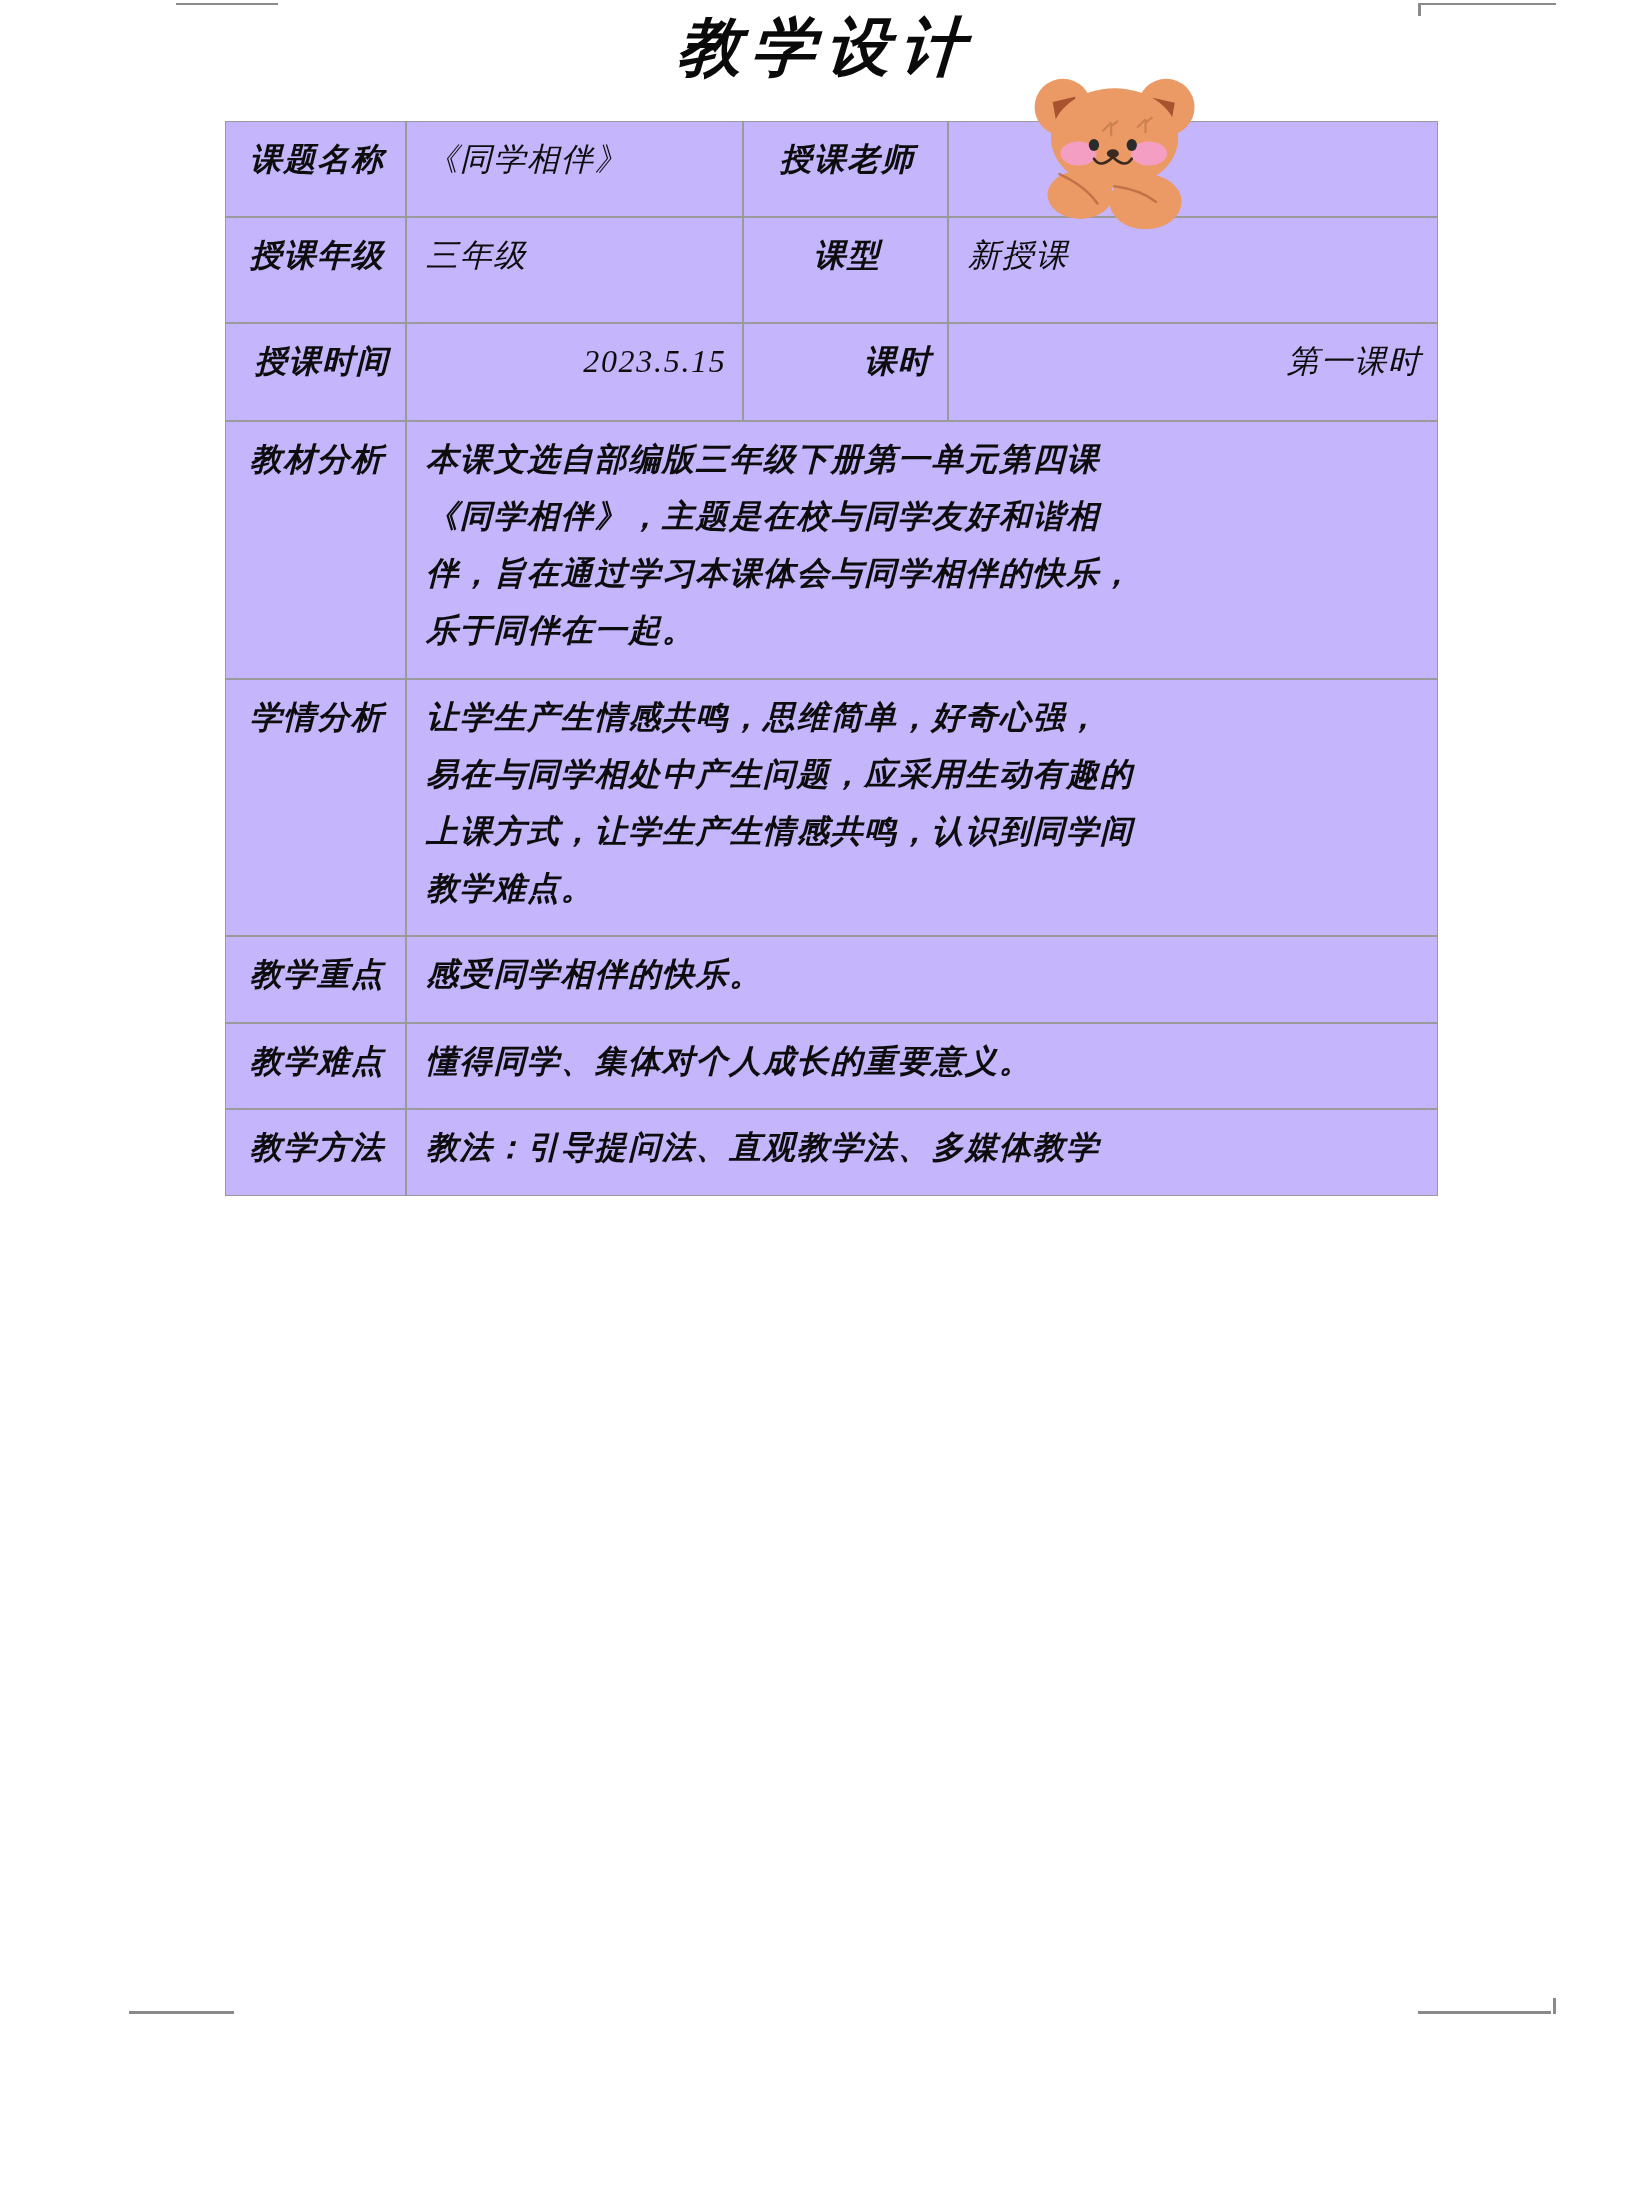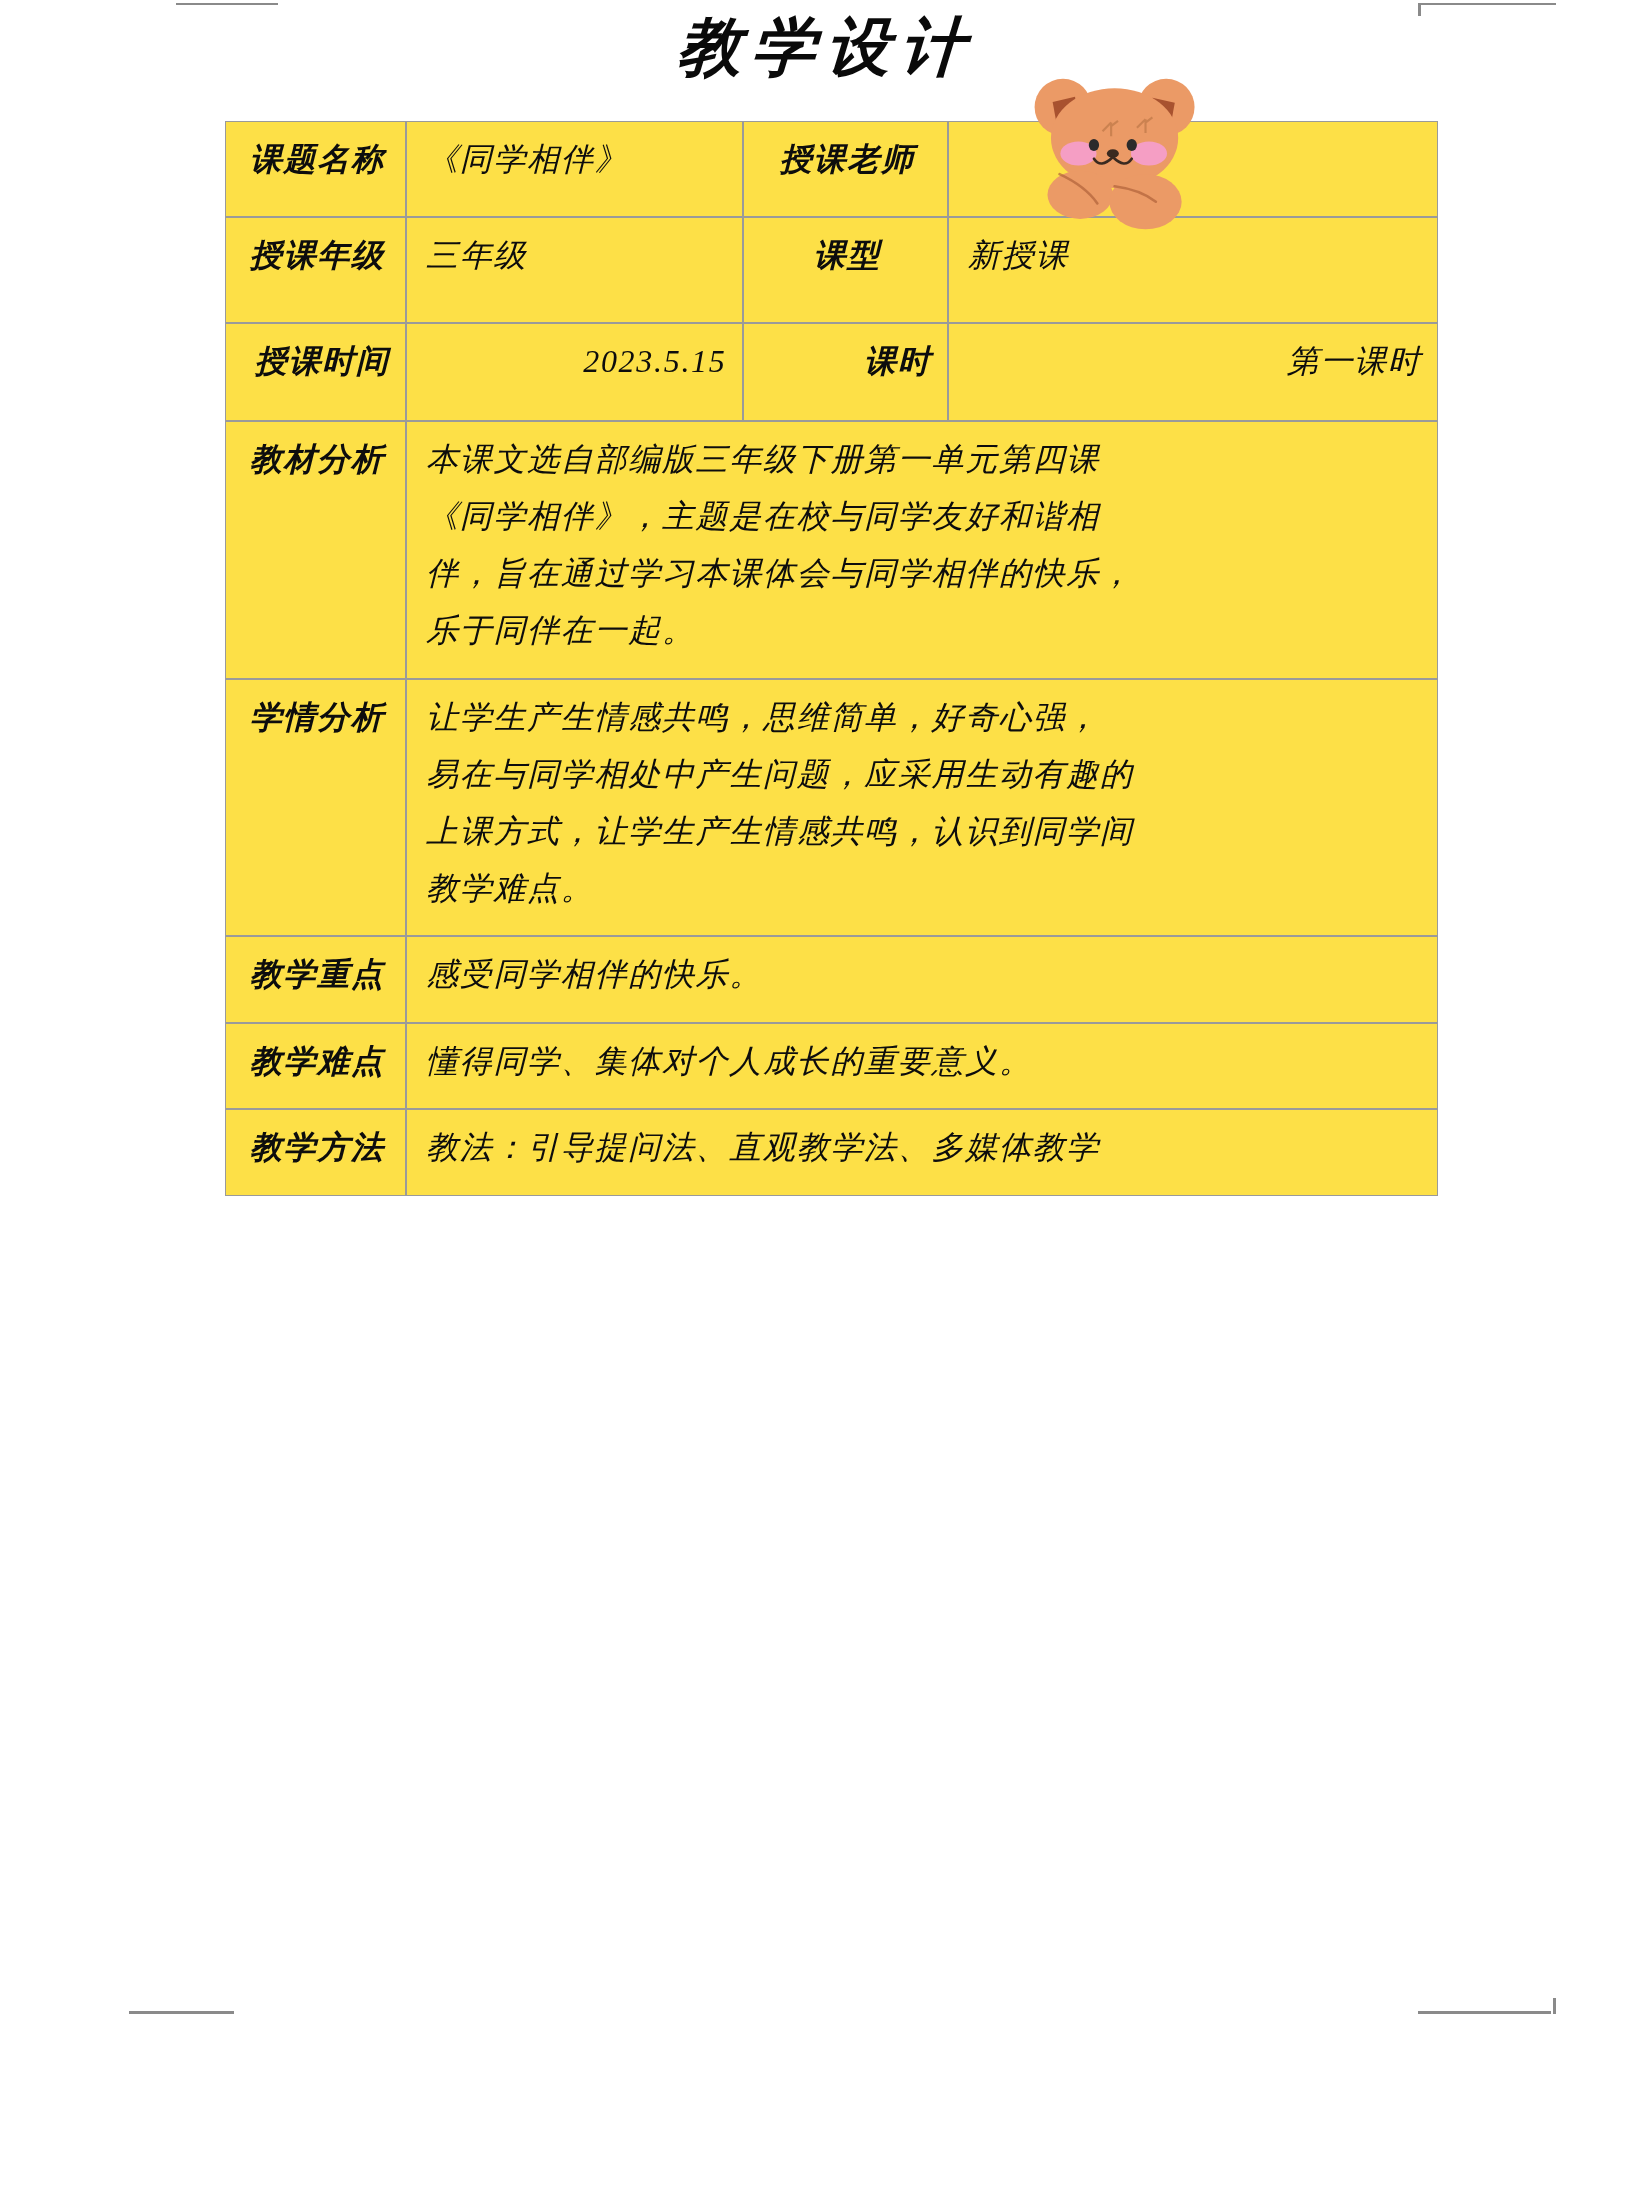--- a/index.html
+++ b/index.html
@@ -59,21 +59,21 @@
   table.lesson-table td {
     border: 1.7px solid #9a9a9a;
     vertical-align: top;
     padding: 12px 15.5px 15.5px 19px;
     font-size: 32px;
     line-height: 1.62;
     color: #0d0d0d;
     font-style: italic;
     font-family: "Liberation Serif", "DejaVu Serif", serif;
     letter-spacing: 1.7px;
-    background: #fde047;
+    background: #c4b5fd;
   }
   
   td.label {
     font-weight: 700;
     letter-spacing: 6px;
     text-align: center;
     padding-left: 8.6px;
     padding-right: 8.6px;
     white-space: nowrap;
   }
@@ -89,21 +89,21 @@
   .r-h1 td { height: 96px; }
   .r-h2 td { height: 106px; }
   .r-h3 td { height: 98px; text-align: right; }
 
   
   .body-block {
     font-size: 32px;
     line-height: 1.78;
     letter-spacing: 2.6px;
   }
-  .body-block p { margin: 0 0 5.2px 0; }
+  .body-block p { margin: 0 0 5.2px 0; font-weight: bold; }
   .body-block p.indent { text-indent: 33px; }
 
   
   .bear {
     position: absolute;
     left: 1018px;
     top: 71px;
     width: 194px;
     height: 172px;
     pointer-events: none;

